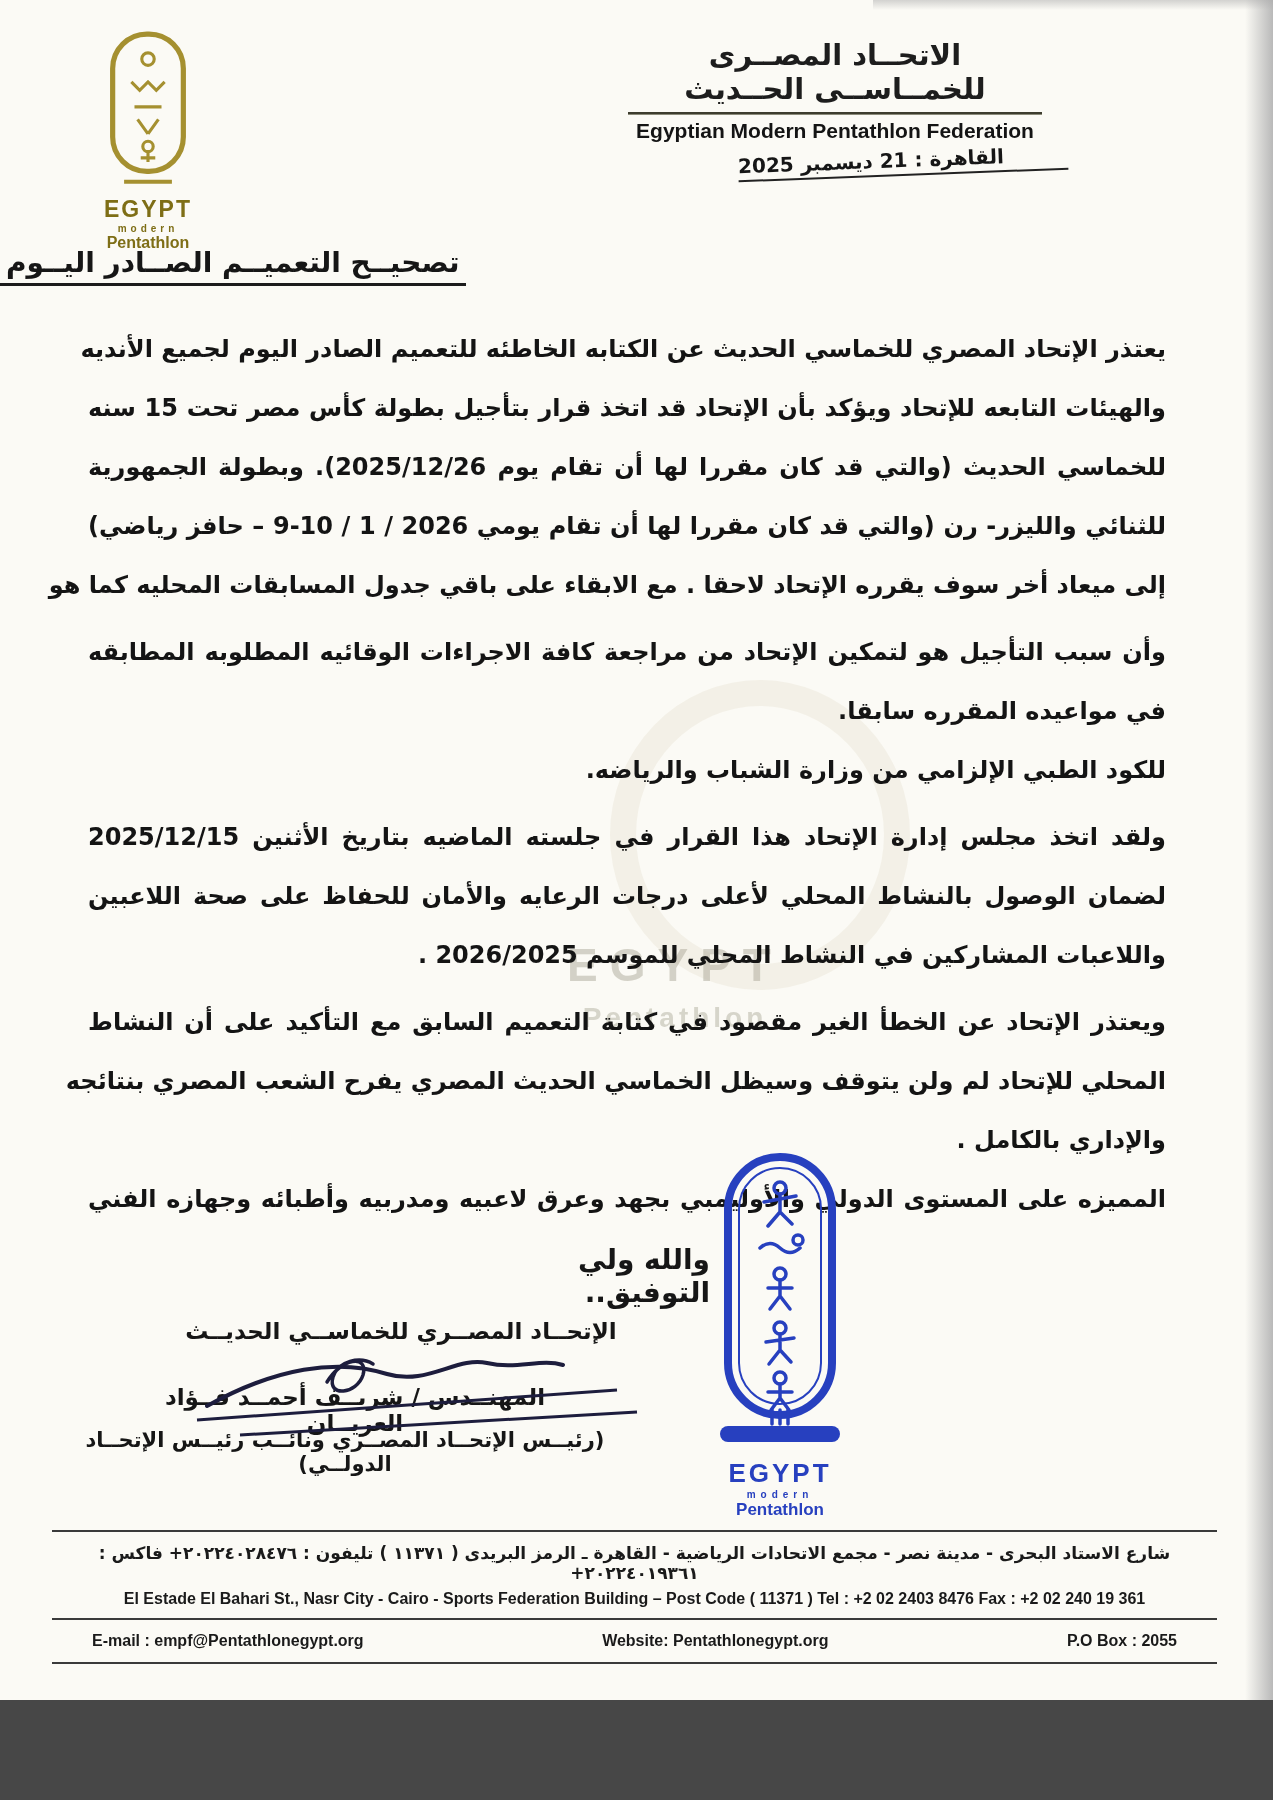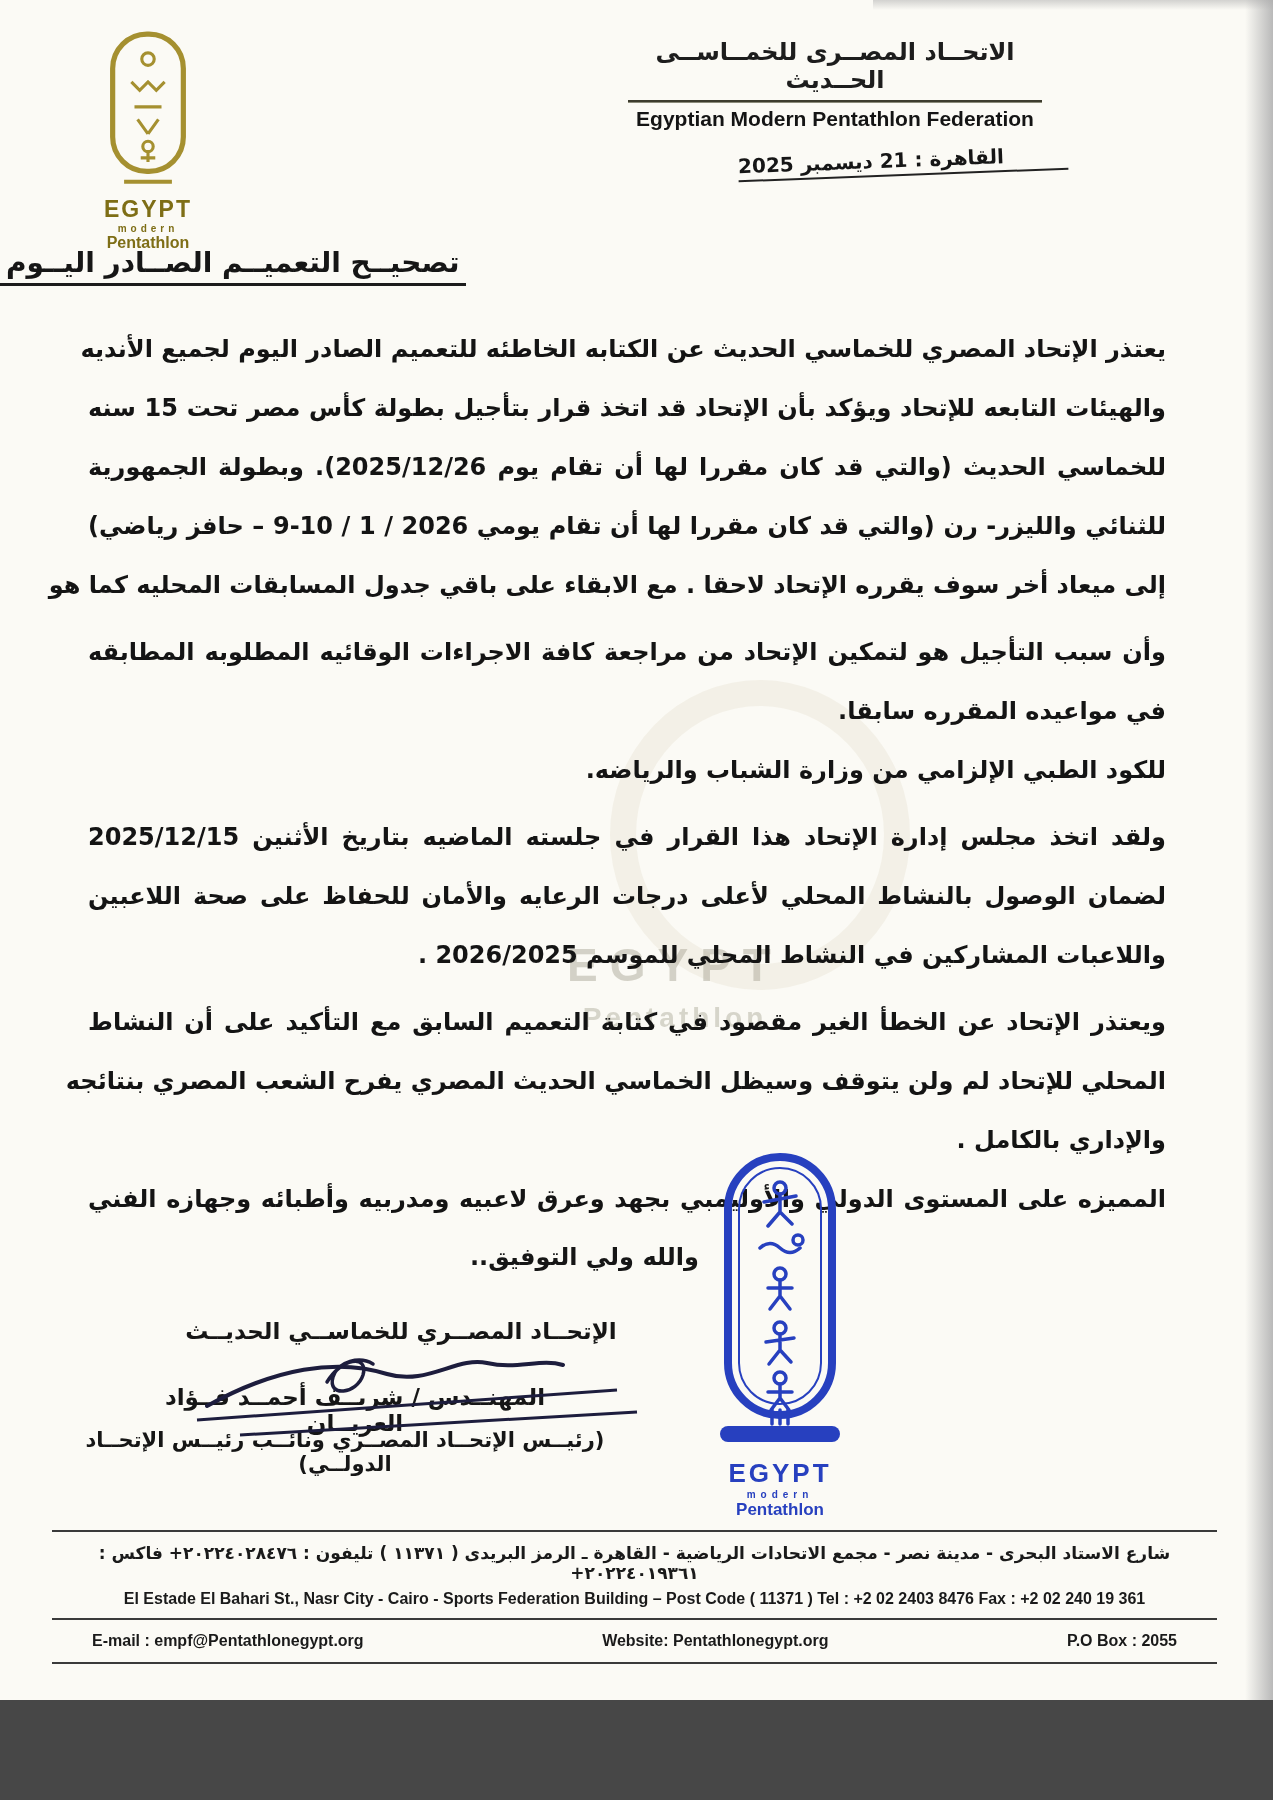--- a/index.html
+++ b/index.html
@@ -19,42 +19,42 @@
   .gold-logo { position:absolute; left:92px; top:30px; width:112px; text-align:center; }
   .gold-logo .egypt { font-family:"Liberation Sans", sans-serif; font-weight:bold;
     font-size:23px; letter-spacing:2px; color:#7e6e16; margin-top:4px; }
   .gold-logo .modern { font-family:"Liberation Sans", sans-serif; font-size:10px;
     letter-spacing:4px; color:#7e6e16; font-weight:bold; }
   .gold-logo .pent { font-family:"Liberation Sans", sans-serif; font-weight:bold;
     font-size:16px; color:#7e6e16; }
 
   
   .hdr { position:absolute; left:620px; top:38px; width:430px; text-align:center; }
-  .hdr-ar { font-size:24px; font-weight:bold; direction:rtl; color:#1d1d1d; letter-spacing:0; }
+  .hdr-ar { font-size:29px; font-weight:bold; direction:rtl; color:#1d1d1d; letter-spacing:0; }
   .hdr-rule { height:3px; background:#3d3c2e; margin:6px 8px 4px 8px;
     border-bottom:1px solid #8b8b7a; }
   .hdr-en { font-family:"Liberation Sans", sans-serif; font-size:21px; font-weight:bold; color:#141414; }
   .date-line { position:absolute; right:205px; top:148px; width:330px; direction:rtl;
     font-size:20px; font-weight:bold; text-align:left; transform:rotate(-2.2deg);
     border-bottom:2px solid #222; padding-bottom:2px; }
 
   
   .title { position:absolute; left:0; top:246px; width:1273px; text-align:left; }
   .title span { direction:rtl; font-size:28px; font-weight:bold;
     border-bottom:3px solid #1c1c1c; padding:0 6px 4px 6px; }
 
   
   .body-block { position:absolute; left:88px; top:320px; width:1078px; direction:rtl; }
   .ln { font-size:24px; font-weight:bold; height:59px; line-height:59px;
     white-space:nowrap; text-align:justify; text-align-last:justify; color:#141414; }
   .ln.end { text-align:right; text-align-last:right; }
   .ln.gap { margin-top:8px; }
 
   .closing { position:absolute; left:470px; top:1243px; width:240px; direction:rtl;
-    text-align:left; font-size:24px; font-weight:bold; }
+    text-align:right; font-size:28px; font-weight:bold; }
 
   
   .wm-circle { position:absolute; left:610px; top:680px; width:300px; height:310px;
     border:26px solid rgba(225,220,198,.30); border-radius:50%; }
   .wm-egypt { position:absolute; left:545px; top:938px; width:260px; text-align:center;
     font-family:"Liberation Sans", sans-serif; font-weight:bold; font-size:46px;
     letter-spacing:12px; color:rgba(178,175,160,.55); }
   .wm-pent { position:absolute; left:545px; top:1002px; width:260px; text-align:center;
     font-family:"Liberation Sans", sans-serif; font-weight:bold; font-size:28px;
     letter-spacing:4px; color:rgba(178,175,160,.5); }

